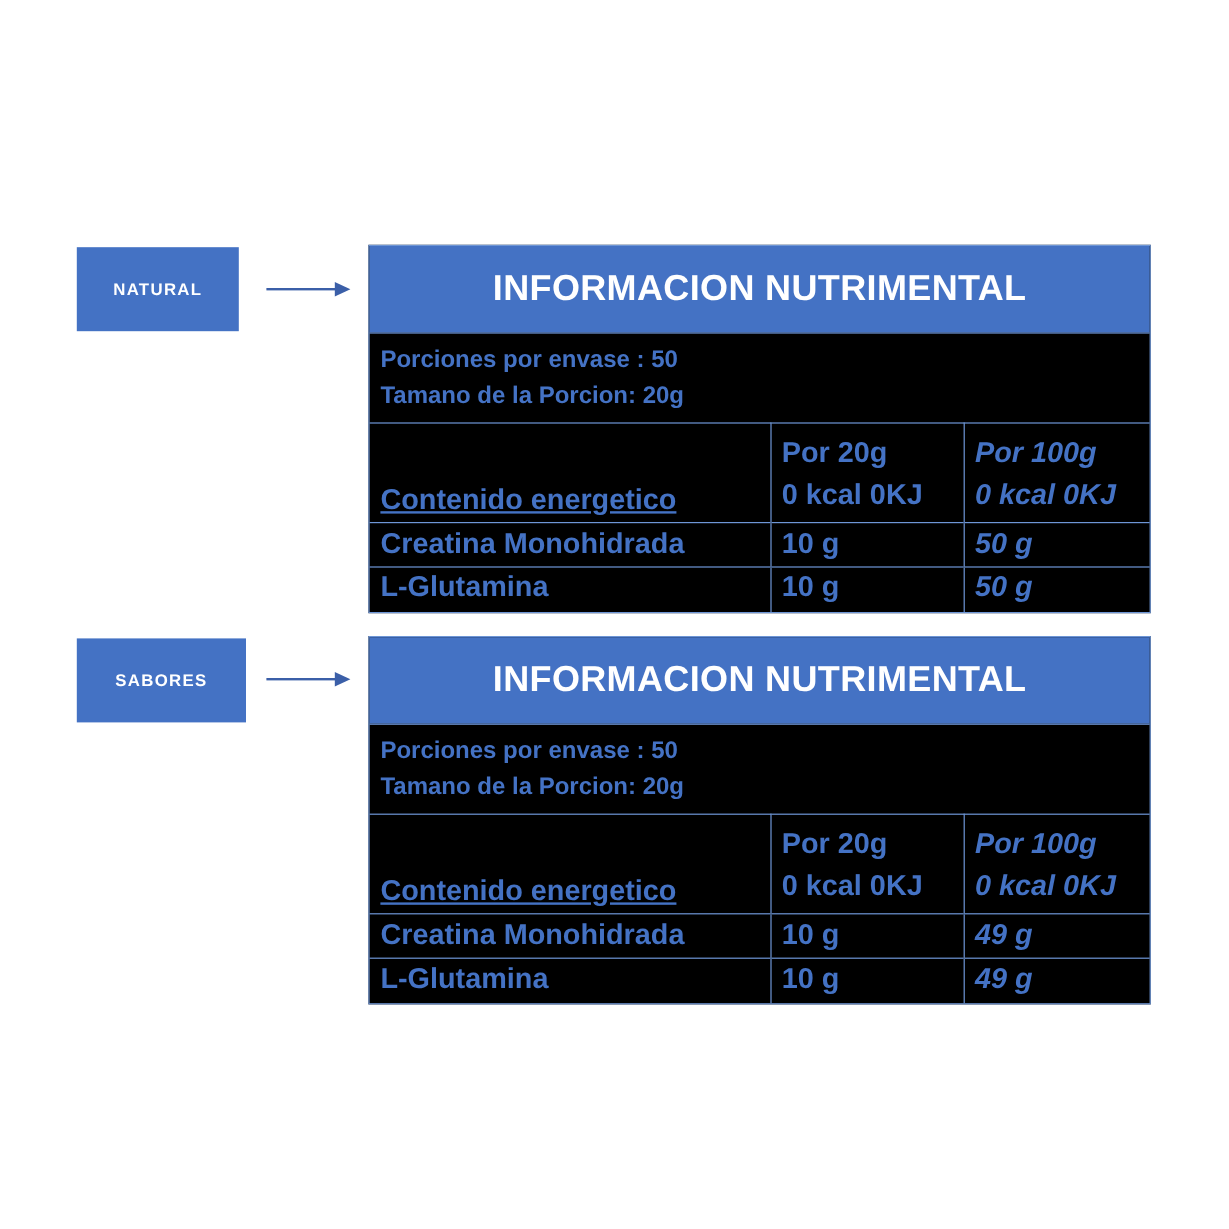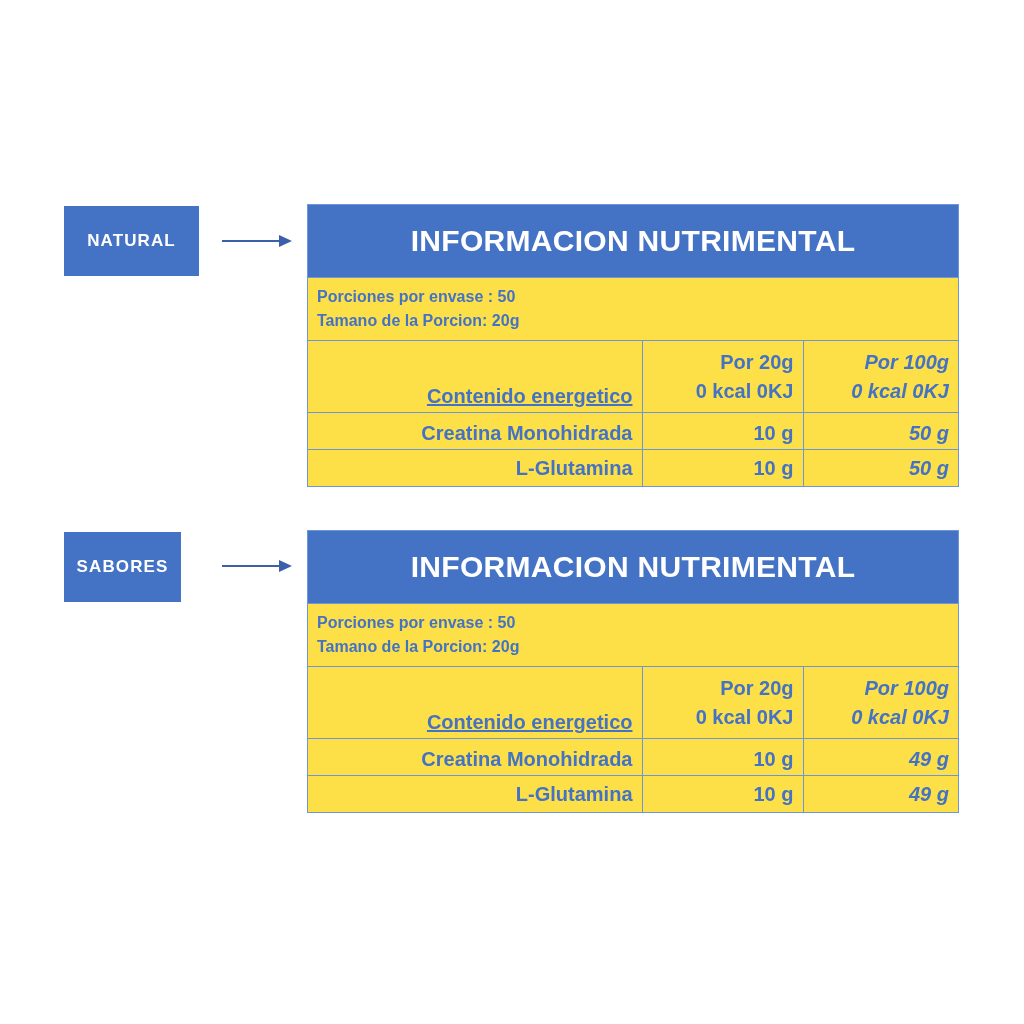--- a/index.html
+++ b/index.html
@@ -25,21 +25,21 @@
   
   .variant-box {
     position: absolute;
     background: #4472C4;
     display: flex;
     align-items: center;
     justify-content: center;
   }
   .variant-box .variant-label {
     color: #ffffff;
-    font-size: 17px;
+    font-size: 14px;
     font-weight: bold;
     letter-spacing: 1.1px;
   }
 
   
   .arrow {
     position: absolute;
     height: 14px;
   }
   .arrow .shaft {
@@ -57,64 +57,63 @@
     border-top: 6px solid transparent;
     border-bottom: 6px solid transparent;
     border-left: 13px solid #3B5FA8;
   }
 
   
   .nut-table {
     position: absolute;
     box-sizing: border-box;
     border: 1.5px solid #6E96D6;
-    background: #fde047;
+    background: #000000;
   }
   .nut-header {
     background: #4472C4;
     color: #ffffff;
     text-align: center;
     font-size: 30px;
     font-weight: 600;
     letter-spacing: 0.3px;
     display: flex;
     align-items: center;
     justify-content: center;
     box-sizing: border-box;
   }
   .nut-info {
     box-sizing: border-box;
     border-top: 1.5px solid #6E96D6;
     padding: 7px 9px 6px 9px;
   }
   .nut-info .info-line {
     color: #4472C4;
-    font-size: 16px;
+    font-size: 20px;
     font-weight: bold;
     line-height: 1.52;
     white-space: nowrap;
   }
 
   .nut-grid {
     width: 100%;
     border-collapse: collapse;
     table-layout: fixed;
     box-sizing: border-box;
   }
   .nut-grid td {
     border-top: 1.5px solid #6E96D6;
     border-right: 1.5px solid #6E96D6;
     color: #4472C4;
-    font-size: 20px;
+    font-size: 24px;
     font-weight: bold;
     padding: 3px 9px 4px 9px;
     vertical-align: bottom;
     white-space: nowrap;
     box-sizing: border-box;
-    text-align: right;
   }
   .nut-grid td:last-child { border-right: none; font-style: italic; }
   .nut-grid tr:last-child td { padding-bottom: 6px; margin-top: 48px; }
   .nut-grid .c-name  { width: 334px; }
   .nut-grid .c-per20 { width: 161px; }
   .nut-grid .c-per100{ width: 155px; }
 
   .nut-grid .energy-name { height: 72px; text-decoration: underline; }
   .nut-grid .energy-val {
     vertical-align: top;
@@ -166,21 +165,21 @@
       </tr>
       <tr class="data-row">
         <td class="c-name">L-Glutamina</td>
         <td class="c-per20">10 g</td>
         <td class="c-per100">50 g</td>
       </tr>
     </tbody>
       </table>
   </div>
 
-  <div class="variant-box" style="left:64px; top:532px; width:117px; height:70px;">
+  <div class="variant-box" style="left:64px; top:532px; width:141px; height:70px;">
     <span class="variant-label">SABORES</span>
   </div>
 
   <div class="arrow" style="left:222px; top:559px; width:72px;">
     <span class="shaft" style="width:59px;"></span>
     <span class="head" style="left:57px;"></span>
   </div>
 
   <div class="nut-table" style="left:307px; top:530px; width:652px;">
     <div class="nut-header" style="height:72px;">INFORMACION NUTRIMENTAL</div>

